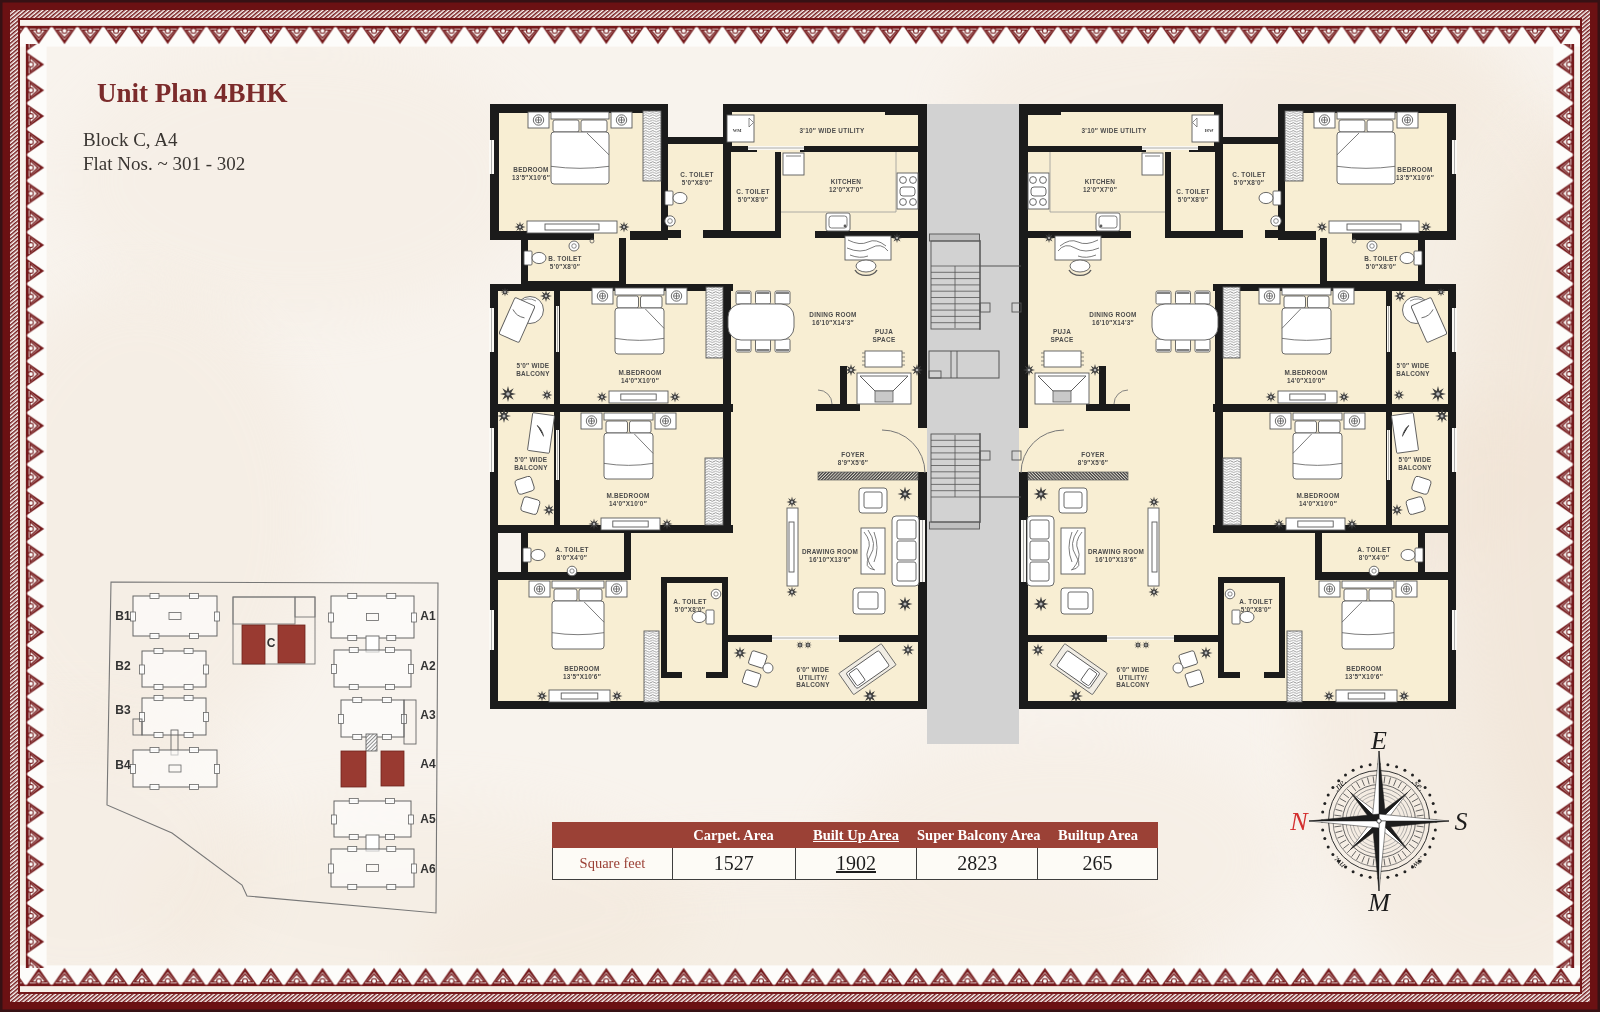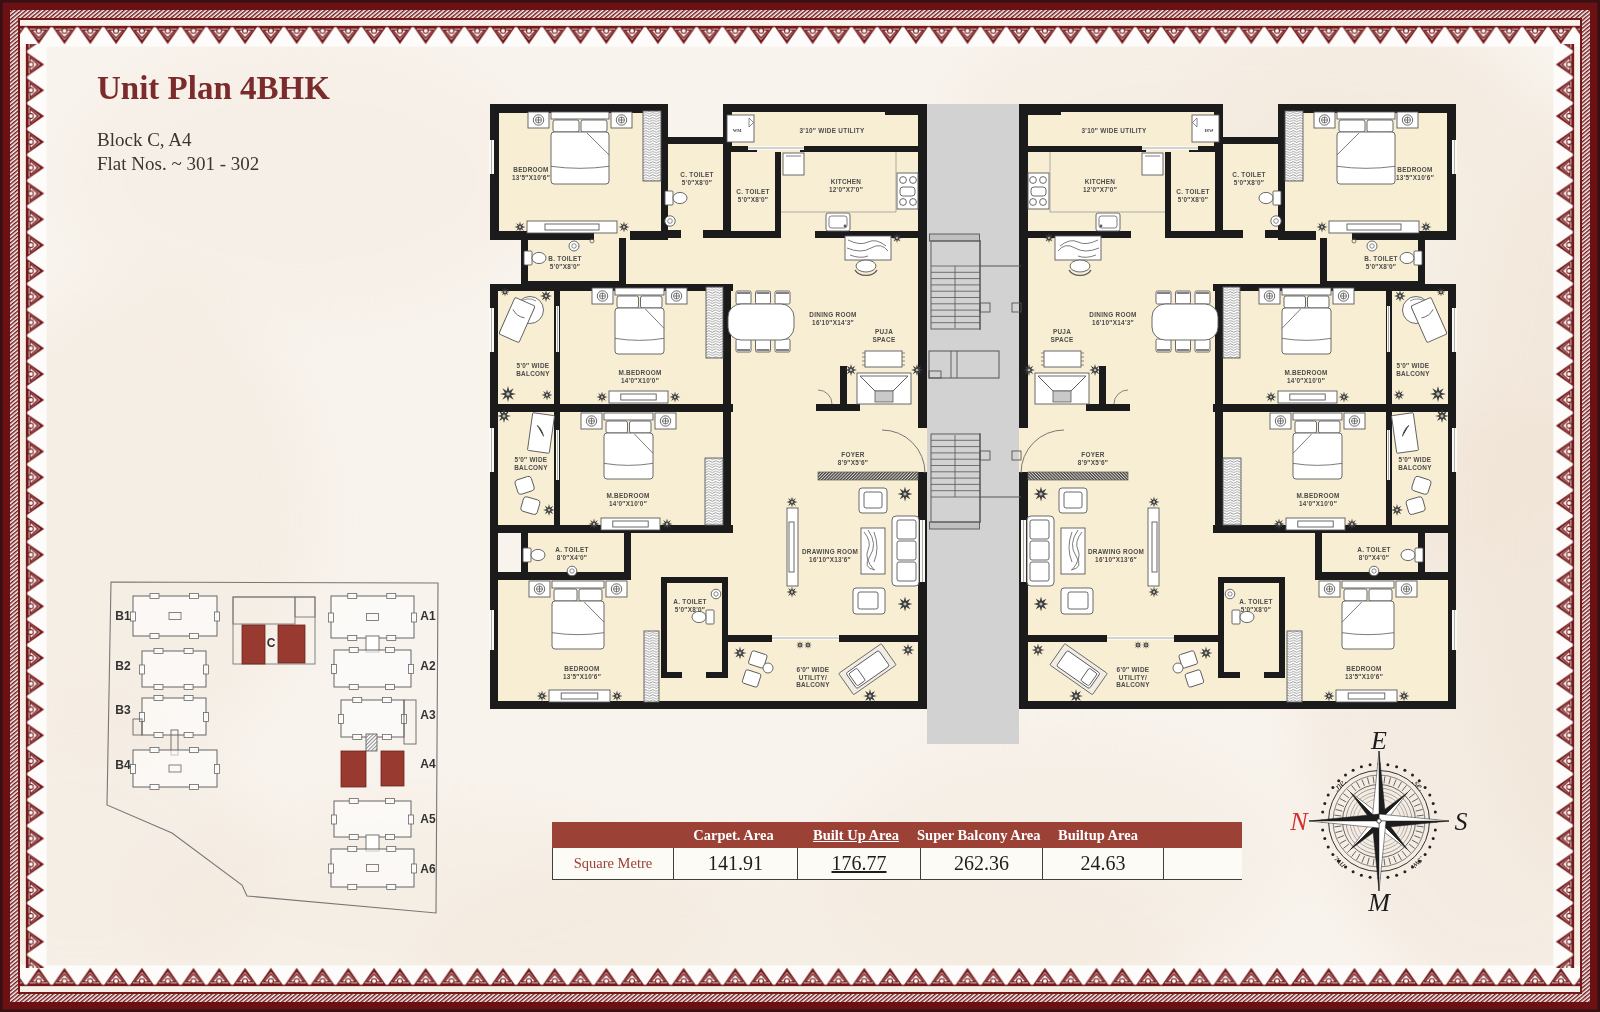--- a/index.html
+++ b/index.html
@@ -1,18 +1,18 @@
 <!DOCTYPE html>
 <html><head><meta charset="utf-8"><style>
 html,body{margin:0;padding:0;width:1600px;height:1012px;overflow:hidden;background:#fff;}
 body{font-family:"Liberation Serif",serif;position:relative;}
 .abs{position:absolute;}
-.title{left:97px;top:70px;color:#7b2b2b;font-size:33px;font-weight:bold;}
-.sub{left:97px;top:128px;color:#3a3632;font-size:19px;line-height:24px;}
-.tbl{left:552px;top:822px;width:690px;font-family:"Liberation Serif",serif;}
+.title{left:97px;top:78px;color:#7b2b2b;font-size:27px;font-weight:bold;}
+.sub{left:83px;top:128px;color:#3a3632;font-size:19px;line-height:24px;}
+.tbl{left:552px;top:822px;width:606px;font-family:"Liberation Serif",serif;}
 .hdr{display:flex;height:26px;background:#9b4136;color:#fff;font-weight:bold;font-size:14.5px;align-items:center;white-space:nowrap;}
 .hdr span{text-align:center;}
 .trow{display:flex;height:31px;background:#fdfbf6;border-bottom:1px solid #3e3e3e;align-items:center;}
 .trow:first-of-type{border-top:1px solid #3e3e3e;}
 .trow span{text-align:center;border-right:1px solid #3e3e3e;height:100%;display:flex;align-items:center;justify-content:center;}
 .trow span:first-child{border-left:1px solid #3e3e3e;color:#9b4136;font-size:14.5px;}
 .val{font-size:20px;color:#1d1d1d;}
 .c0{width:120px;}.c1{width:123px;}.c2{width:122px;text-decoration:underline;}.c3{width:121px;}.c4{width:120px;}
 </style></head><body>
 <svg class="abs" width="1600" height="1012" viewBox="0 0 1600 1012">
@@ -724,18 +724,18 @@
 <div class="abs sub">Block C, A4<br>Flat Nos. ~ 301 - 302</div>
 <div class="abs tbl">
 <div class="hdr">
       <span class="c0"></span>
       <span class="c1">Carpet. Area</span>
       <span class="c2">Built Up Area</span>
       <span class="c3">Super Balcony Area</span>
       <span class="c4">Builtup Area</span>
     </div>
 <div class="trow">
-      <span class="c0">Square Metre</span>
-      <span class="c1 val">141.91</span>
-      <span class="c2 val">176.77</span>
-      <span class="c3 val">262.36</span>
-      <span class="c4 val">24.63</span>
+      <span class="c0">Square feet</span>
+      <span class="c1 val">1527</span>
+      <span class="c2 val">1902</span>
+      <span class="c3 val">2823</span>
+      <span class="c4 val">265</span>
     </div>
 </div>
 </body></html>

